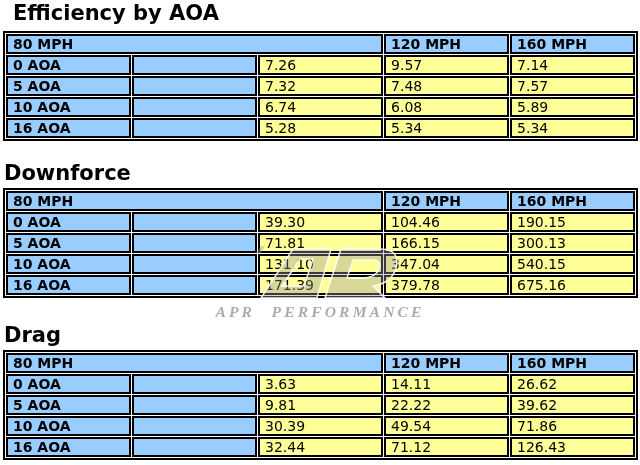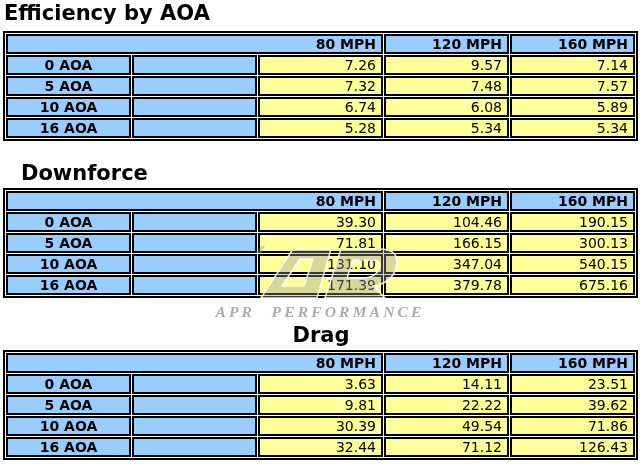--- a/index.html
+++ b/index.html
@@ -5,43 +5,43 @@
   html,body { margin:0; padding:0; }
   body {
     width:640px; height:465px; position:relative; overflow:hidden;
     background:#ffffff;
     font-family:"DejaVu Sans","Liberation Sans",sans-serif;
   }
   .content { position:absolute; left:3px; top:2px; width:635px; }
 
   h2.tbl-title {
     font-size:21px; line-height:23px; font-weight:bold; color:var(--title-black,#000);
-    margin:0 0 6px 1px; letter-spacing:0;
-  }
-  h2.tbl-title.mid  { margin:21px 0 3px 18px; }
-  h2.tbl-title.last { margin:26px 0 3px 1px;text-align:center; }
+    margin:0 0 6px 10px; letter-spacing:0;
+  }
+  h2.tbl-title.mid  { margin:21px 0 3px 1px; }
+  h2.tbl-title.last { margin:26px 0 3px 1px; }
 
   table.grid {
     table-layout:fixed; width:635px;
     border-collapse:separate; border-spacing:1px;
     border:2px solid var(--border-black,#000);
     background:#ffffff;
   }
   table.grid col { width:125px; }
   table.grid td {
     box-sizing:border-box;
     border:2px solid var(--border-black,#000);
     padding:1px 5px; font-size:14px; line-height:14px;
     vertical-align:middle; white-space:nowrap; overflow:hidden;
     color:#000;
   }
-  td.hdr   { background:var(--cell-blue,#99ccff); font-weight:bold; text-align:right; padding-right:6px; }
-  td.lbl   { background:var(--cell-blue,#99ccff); font-weight:bold; text-align:center; padding-right:6px; }
+  td.hdr   { background:var(--cell-blue,#99ccff); font-weight:bold; padding-right:6px; }
+  td.lbl   { background:var(--cell-blue,#99ccff); font-weight:bold; text-align:left; padding-right:6px; }
   td.blank { background:var(--cell-blue,#99ccff); }
-  td.val   { background:var(--cell-yellow,#ffff99); text-align:right; }
+  td.val   { background:var(--cell-yellow,#ffff99); text-align:left; }
 
   
   .watermark {
     position:absolute; left:178px; top:242px; width:284px; height:80px;
     z-index:5; pointer-events:none;font-family:Liberation Serif, serif;
   }
   .wm-logo { position:absolute; left:76px; top:3px; width:152px; height:56px; }
   .wm-text {
     position:absolute; left:0; bottom:1px; width:100%; text-align:center;
     font-size:15px; font-weight:bold; font-style:italic;
@@ -167,21 +167,21 @@
           <tr>
         <td class="hdr" colspan="3">80 MPH</td>
         <td class="hdr">120 MPH</td>
         <td class="hdr">160 MPH</td>
       </tr>
       <tr>
         <td class="lbl">0 AOA</td>
         <td class="blank"></td>
         <td class="val">3.63</td>
         <td class="val">14.11</td>
-        <td class="val">23.51</td>
+        <td class="val">26.62</td>
       </tr>
       <tr>
         <td class="lbl">5 AOA</td>
         <td class="blank"></td>
         <td class="val">9.81</td>
         <td class="val">22.22</td>
         <td class="val">39.62</td>
       </tr>
       <tr>
         <td class="lbl">10 AOA</td>

